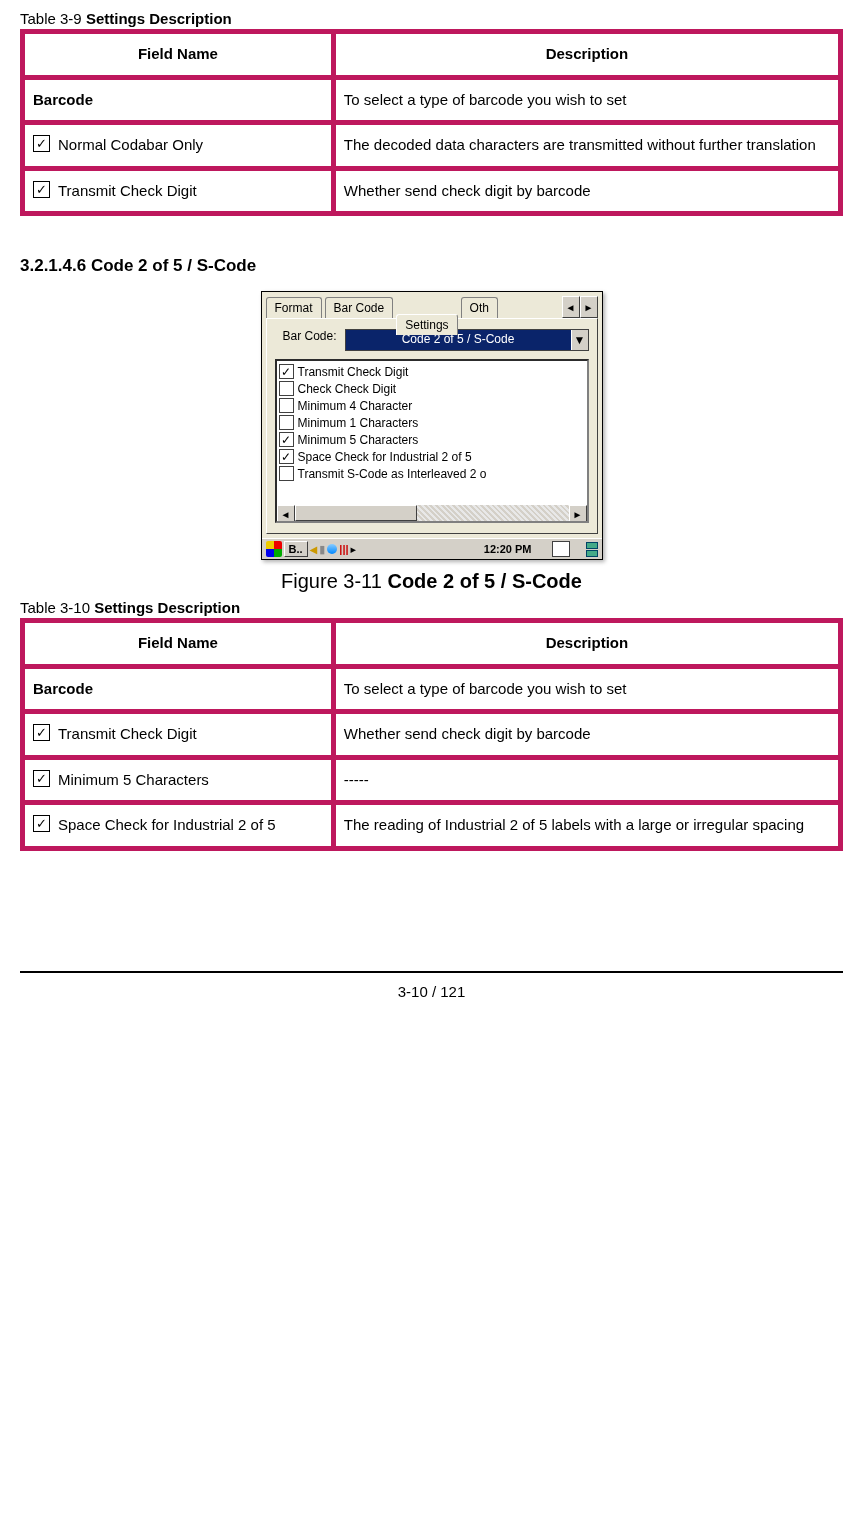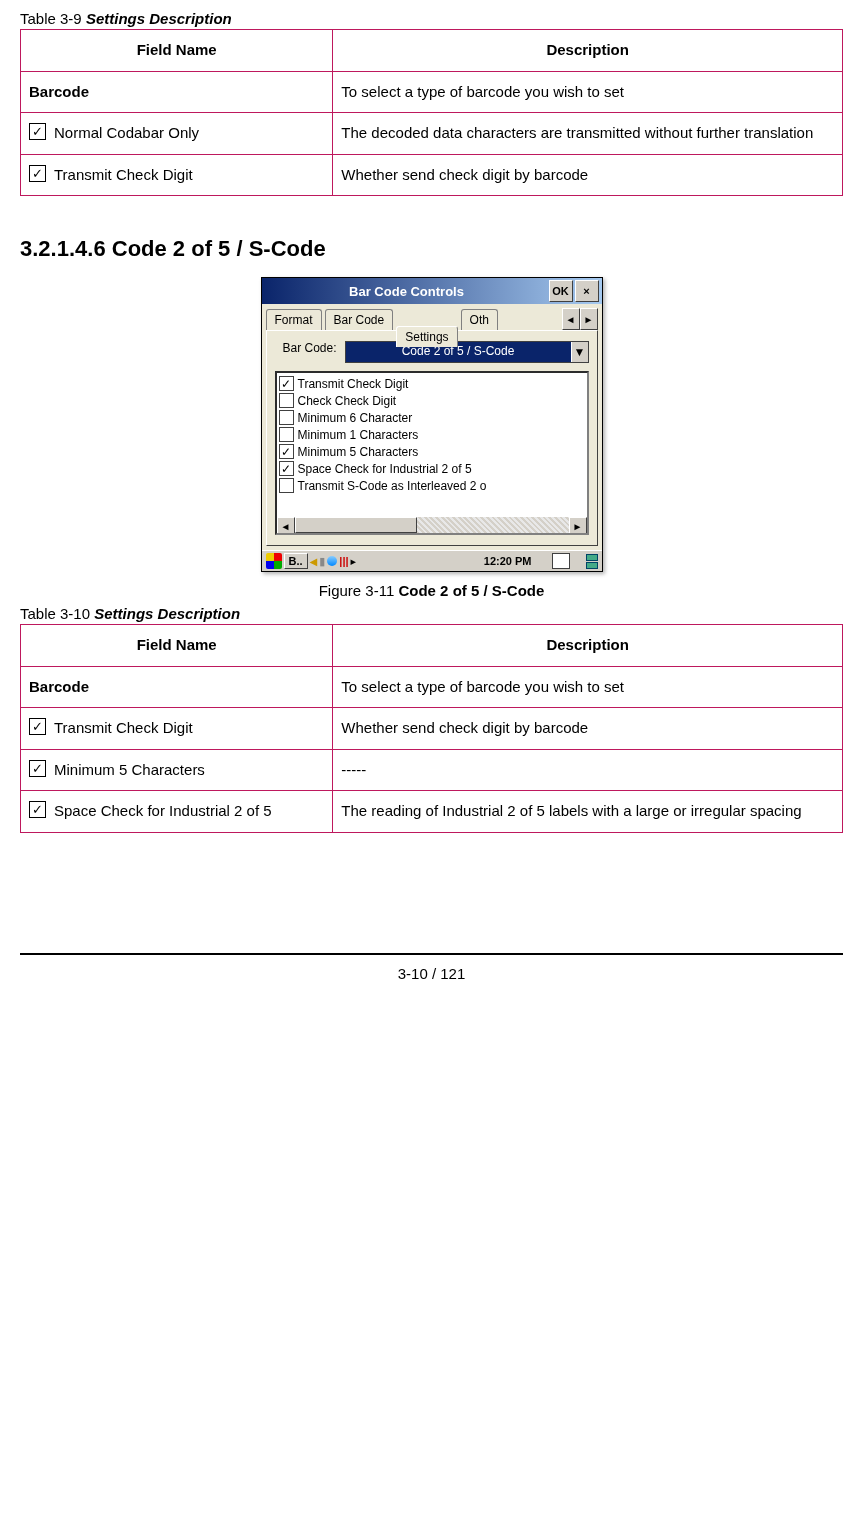--- a/index.html
+++ b/index.html
@@ -9,43 +9,43 @@
     margin: 0;
     padding: 10px 20px;
     width: 863px;
     box-sizing: border-box;
     background: #fff;
   }
   .table-caption {
     font-size: 15px;
     margin-bottom: 2px;
   }
-  .table-caption .bold { font-weight: bold; font-style: italic; }
+  .table-caption .bold { font-weight: bold; }
   table.settings {
     border-collapse: collapse;
     width: 100%;
     margin-bottom: 20px;
   }
   table.settings th, table.settings td {
-    border: 1px solid #be185d;
+    border: 5px solid #be185d;
     padding: 6px 8px;
     vertical-align: top;
     text-align: left;
     font-size: 15px;
     line-height: 1.9;
   }
   table.settings th {
     text-align: center;
     font-weight: bold;
   }
   .field-cell { display: flex; align-items: flex-start; gap: 8px; }
   .field-cell .cb { flex: 0 0 auto; }
   .section-heading {
     font-weight: bold;
-    font-size: 22px;
+    font-size: 17px;
     margin: 40px 0 15px 0;
   }
   .figure-wrap { text-align: center; margin: 0 auto 8px auto; }
   .dialog {
     width: 340px;
     margin: 0 auto;
     border: 1px solid #000;
     background: #ece9d8;
     font-family: Tahoma, sans-serif;
     font-size: 12px;
@@ -183,21 +183,21 @@
     border-right-color:#404040;border-bottom-color:#404040;
     background:#d4d0c8;
     padding:1px 4px;
     font-weight:bold;
   }
   .taskbar .tray { margin-left:auto; display:flex; align-items:center; gap:16px; }
   .taskbar .clock { font-weight:bold; padding:0 4px; }
   .taskbar .kbd { width:16px;height:14px;border:1px solid #404040;background:#fff; }
   .taskbar .wins { display:flex;flex-direction:column;gap:1px; }
   .taskbar .wins div{ width:10px;height:5px;background:#4a8; border:1px solid #046;}
-  .figure-caption { text-align:center; margin: 10px 0 6px 0; font-size:15px; }
+  .figure-caption { text-align:center; margin: 10px 0 6px 0; font-size:20px; }
   .figure-caption .bold { font-weight:bold; }
   .cb-img {
     width:15px;height:15px;border:1.5px solid #000;display:inline-flex;
     align-items:center;justify-content:center;font-size:13px;line-height:1;
     margin-top:4px;
   }
   .footer-line { border:none; border-top:2px solid #000; margin: 120px 0 10px 0; }
   .page-num { text-align:center; font-size:15px; }
 </style>
 </head>
@@ -236,25 +236,20 @@
       </td>
       <td>Whether send check digit by barcode</td>
     </tr>
   </tbody>
 </table>
 
 <div class="section-heading">3.2.1.4.6 Code 2 of 5 / S-Code</div>
 
 <div class="figure-wrap">
   <div class="dialog">
-    <div class="titlebar">
-      <span class="title">Bar Code Controls</span>
-      <span class="btn">OK</span>
-      <span class="btn">×</span>
-    </div>
     <div class="tabbar">
       <div class="tab inactive">Format</div>
       <div class="tab inactive">Bar Code</div>
       <div class="tab active">Settings</div>
       <div class="tab inactive">Oth</div>
       <div class="tab-scroll">
         <div class="sbtn">◄</div>
         <div class="sbtn">►</div>
       </div>
     </div>
@@ -271,21 +266,21 @@
           <div class="li">
               <span class="cbx">✓</span>
               <span>Transmit Check Digit</span>
             </div>
           <div class="li">
               <span class="cbx"></span>
               <span>Check Check Digit</span>
             </div>
           <div class="li">
               <span class="cbx"></span>
-              <span>Minimum 6 Character</span>
+              <span>Minimum 4 Character</span>
             </div>
           <div class="li">
               <span class="cbx"></span>
               <span>Minimum 1 Characters</span>
             </div>
           <div class="li">
               <span class="cbx">✓</span>
               <span>Minimum 5 Characters</span>
             </div>
           <div class="li">

